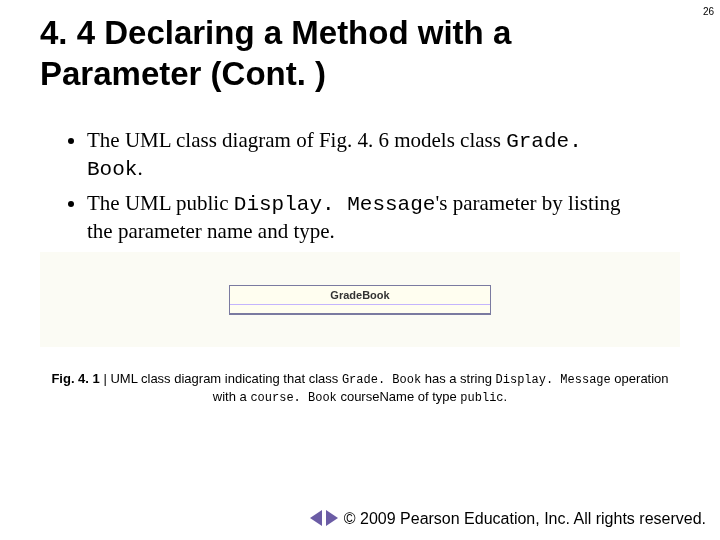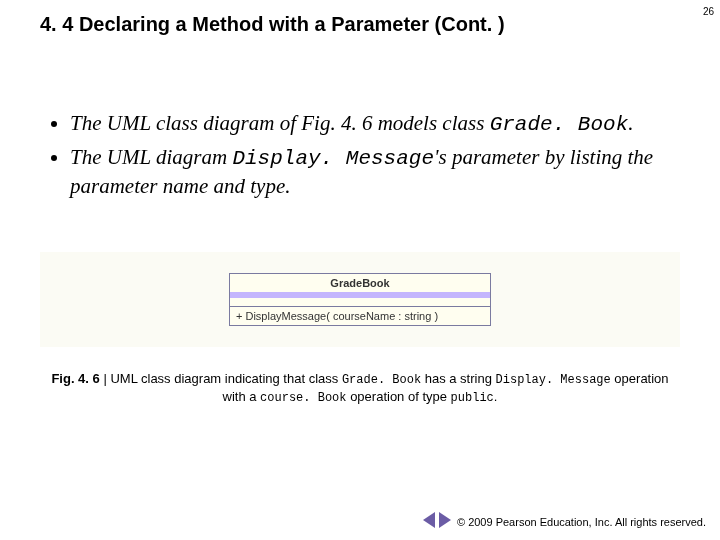--- a/index.html
+++ b/index.html
@@ -25,35 +25,34 @@
     font-family: Arial, Helvetica, sans-serif;
     font-size: 10px;
   }
   .title {
     position: absolute;
     top: 12px;
     left: 40px;
     width: 590px;
     font-family: Arial, Helvetica, sans-serif;
     font-weight: bold;
-    font-size: 20px;
+    font-size: 33px;
     line-height: 1.25;
   }
   .body {
     position: absolute;
     top: 110px;
     left: 50px;
     width: 610px;
     font-size: 21px;
     line-height: 1.3;
   }
   .body ul {
-    margin: 0;
+    margin: 17px;
     padding-left: 20px;
-    font-style: italic;
   }
   .body li {
     margin-bottom: 6px;
   }
   .mono {
     font-family: "Courier New", Courier, monospace;
   }
   .uml-wrap {
     position: absolute;
     top: 252px;
@@ -70,21 +69,21 @@
     border: 1px solid #7a7aa0;
     background: #fffef0;
     font-family: Tahoma, Verdana, Arial, sans-serif;
     font-size: 11px;
     color: #333;
   }
   .uml-title {
     text-align: center;
     font-weight: bold;
     padding: 3px 6px;
-    border-bottom: 6px solid #c4b5fd;
+    border-bottom: 1px solid #c4b5fd;
   }
   .uml-mid {
     height: 8px;
     border-bottom: 1px solid #7a7aa0;
   }
   .uml-ops {
     padding: 3px 6px;
   }
   .caption {
     position: absolute;
@@ -101,23 +100,23 @@
   }
   .caption .mono2 {
     font-family: "Courier New", Courier, monospace;
     font-size: 12px;
   }
   .footer {
     position: absolute;
     bottom: 12px;
     right: 14px;
     font-family: Arial, Helvetica, sans-serif;
-    font-size: 11px;
+    font-size: 16px;
     display: flex;
-    align-items: flex-end;
+    align-items: flex-start;
   }
   .nav-arrows {
     display: inline-flex;
     gap: 4px;
     margin-right: 6px;
   }
   .arrow {
     width: 0;
     height: 0;
     border-top: 8px solid transparent;
@@ -138,35 +137,34 @@
   <div class="page-number">26</div>
 
   <div class="title">4. 4  Declaring a Method with a Parameter (Cont. )</div>
 
   <div class="body">
     <ul>
       <li>
         <span>The UML class diagram of Fig. 4. 6 models class </span><span class="mono">Grade. Book</span><span>.</span>
       </li>
       <li>
-        <span>The UML diagram </span><span class="mono">Display. Message</span><span>'s parameter by listing the parameter name and type.</span>
+        <span>The UML public </span><span class="mono">Display. Message</span><span>'s parameter by listing the parameter name and type.</span>
       </li>
     </ul>
   </div>
 
   <div class="uml-wrap">
     <div class="uml-box">
       <div class="uml-title">GradeBook</div>
       <div class="uml-mid"></div>
-      <div class="uml-ops">+ DisplayMessage( courseName : string )</div>
     </div>
   </div>
 
   <div class="caption">
-    <span class="figlabel">Fig. 4. 6</span><span> | </span><span>UML class diagram indicating that class </span><span class="mono2">Grade. Book</span><span> has a string </span><span class="mono2">Display. Message</span><span> operation with a </span><span class="mono2">course. Book</span><span> operation of type </span><span class="mono2">public</span><span>.</span>
+    <span class="figlabel">Fig. 4. 1</span><span> | </span><span>UML class diagram indicating that class </span><span class="mono2">Grade. Book</span><span> has a string </span><span class="mono2">Display. Message</span><span> operation with a </span><span class="mono2">course. Book</span><span> courseName of type </span><span class="mono2">public</span><span>.</span>
   </div>
 
   <div class="footer">
     <span class="nav-arrows">
       <span class="arrow arrow-left"></span>
       <span class="arrow arrow-right"></span>
     </span>
     <span>© 2009 Pearson Education, Inc.  All rights reserved.</span>
   </div>
 

